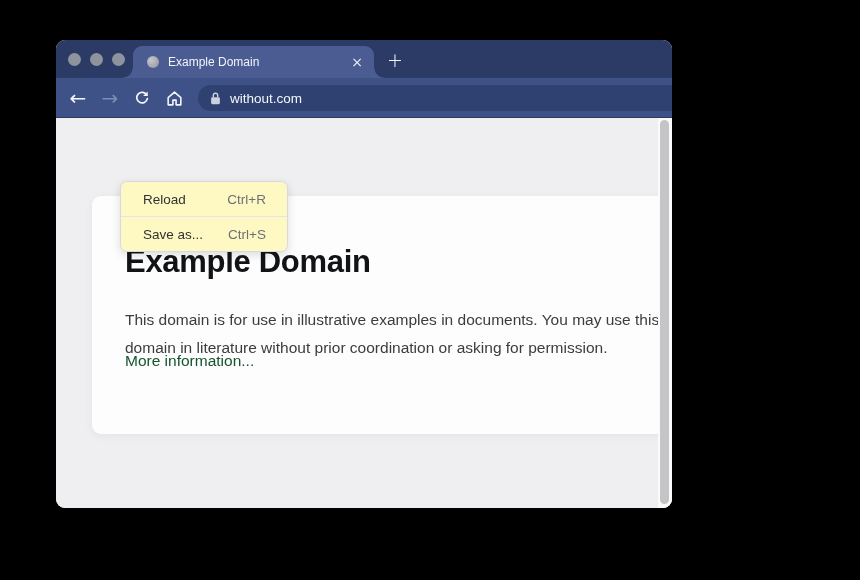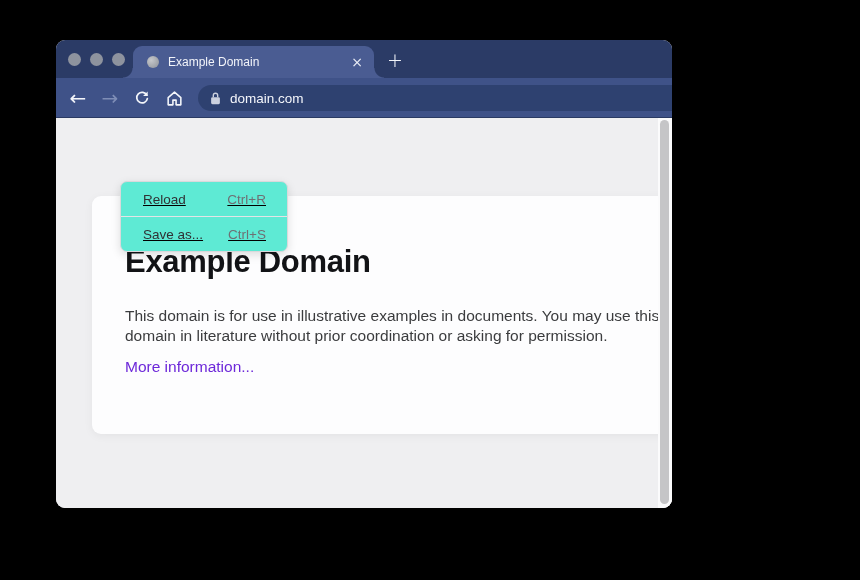--- a/index.html
+++ b/index.html
@@ -51,28 +51,28 @@
 
   .scrollbar { position:absolute; right:0; top:0; width:14px; height:100%; background:#fbfbfc; }
   .scroll-thumb { position:absolute; left:2px; top:2px; width:9px; height:384px;
                   background:#c5c5c7; border-radius:5px; }
 
   .card { position:absolute; left:36px; top:78px; width:665px; height:238px; background:#fdfdfe;
           border-radius:9px; box-shadow:0 2px 10px rgba(0,0,0,0.05); }
   .page-heading { position:absolute; left:33px; top:48px; margin:0; font-size:31px; font-weight:700;
                   color:#121316; letter-spacing:-0.3px; }
   .page-body { position:absolute; left:33px; top:110px; width:585px; margin:0; font-size:15.5px;
-               line-height:20px; color:#3b3c3e; }
-  .page-link { position:absolute; left:33px; top:162px; font-size:15.5px; color:#6d28d9;
+               line-height:28px; color:#3b3c3e; }
+  .page-link { position:absolute; left:33px; top:156px; font-size:15.5px; color:#14532d;
                text-decoration:none; cursor:pointer; }
 
   
-  .context-menu { position:absolute; left:64px; top:63px; width:168px; background:#5eead4;
+  .context-menu { position:absolute; left:64px; top:63px; width:168px; background:#fef9c3;
                   border:1px solid #d9d9db; border-radius:7px; box-sizing:border-box;
-                  box-shadow:0 3px 10px rgba(0,0,0,0.13); overflow:hidden; z-index:5;text-decoration:underline; }
+                  box-shadow:0 3px 10px rgba(0,0,0,0.13); overflow:hidden; z-index:5; }
   .menu-item { height:34px; display:flex; align-items:center; justify-content:space-between;
                padding:0 21px 0 22px; font-size:13.5px; cursor:default; }
   .menu-item + .menu-item { border-top:1px solid #e4e4e6;align-items:center; }
   .menu-item .label { color:#303134; }
   .menu-item .shortcut { color:#6e7074; }
 </style>
 </head>
 <body>
 
 <div class="stage">
@@ -107,21 +107,21 @@
         </svg>
       </div>
 
       <div class="addr-bar">
         <span class="lock">
           <svg viewBox="0 0 12 16" width="11" height="14" aria-hidden="true">
             <rect x="1" y="7" width="10" height="8" rx="1.5" fill="#ccd1de"></rect>
             <path d="M3.5 7 V5 a2.5 2.5 0 0 1 5 0 V7" fill="none" stroke="#ccd1de" stroke-width="1.6"></path>
           </svg>
         </span>
-        <span class="url">domain.com</span>
+        <span class="url">without.com</span>
         <span class="star">☆</span>
       </div>
 
       <div class="avatar">
         <svg viewBox="0 0 24 24" width="26" height="26" aria-hidden="true">
           <circle cx="12" cy="12" r="12" fill="#ffffff"></circle>
           <circle cx="12" cy="9.4" r="3.6" fill="#3f5288"></circle>
           <path d="M12 14.4 c-4.1 0 -6.6 2.1 -7.4 4.5 a12 12 0 0 0 14.8 0 C18.6 16.5 16.1 14.4 12 14.4 Z" fill="#3f5288"></path>
         </svg>
       </div>

